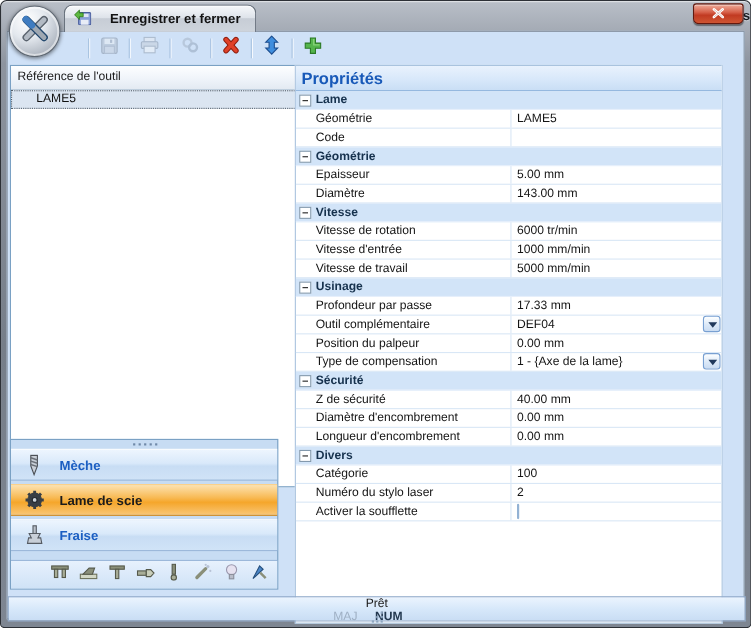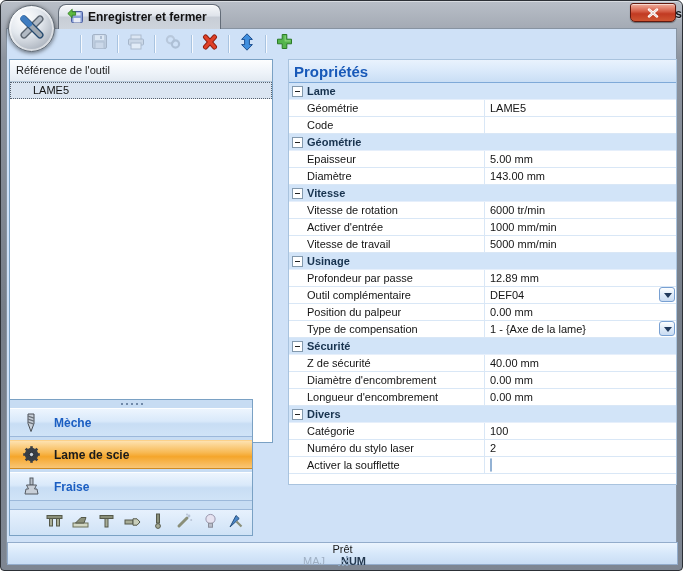--- a/index.html
+++ b/index.html
@@ -13,21 +13,21 @@
   .titlebar { position:absolute; left:0; right:0; top:0; height:27px; text-align:right;
               line-height:26px; font-size:12px; font-weight:bold; color:#16191e;
               text-shadow:0 1px 0 rgba(255,255,255,.35); }
 
   .orb { position:absolute; left:7px; top:4px; width:47px; height:47px; border-radius:50%;
          background:radial-gradient(circle at 35% 28%, #ffffff 0%, #e3e8ee 38%, #b3bac4 72%, #9aa2ad 100%);
          border:1px solid #5e6771; z-index:9; display:flex; align-items:center; justify-content:center;
          box-shadow:inset 0 0 0 2px rgba(255,255,255,.5), 0 1px 4px rgba(0,0,0,.55); cursor:pointer; }
 
   .tab { position:absolute; left:57px; top:3px; height:25px; padding:0 13px 0 8px; z-index:5;
-         display:flex; align-items:center; gap:5px; font-size:12px; font-weight:bold; color:#131313;
+         display:flex; align-items:center; gap:17px; font-size:12px; font-weight:bold; color:#131313;
          background:linear-gradient(180deg,#f7f9fb 0%,#dee3ea 46%,#c7cdd6 50%,#ced4dc 100%);
          border:1px solid #636c78; border-bottom:none; border-radius:8px 8px 0 0;
          box-shadow:inset 0 1px 0 #ffffff; cursor:pointer; }
 
   .closebtn { position:absolute; right:6px; top:2px; width:46px; height:19px; z-index:9;
          border-radius:3px 3px 5px 5px; border:1px solid #63190e; cursor:pointer;
          background:linear-gradient(180deg,#efae9d 0%,#d66049 42%,#c13a22 58%,#cf5532 100%);
          box-shadow:inset 0 1px 0 rgba(255,255,255,.55), 0 1px 1px rgba(0,0,0,.4);
          display:flex; align-items:center; justify-content:center; }
 
@@ -60,21 +60,21 @@
          border-top:1px solid #fdfeff; border-bottom:1px solid #9cb8da; }
   .nav-item.selected { color:#1b1b1b;
          background:linear-gradient(180deg,#fde2b0 0%,#f8ba55 42%,#f5a62b 58%,#f9c675 100%);
          border-top:1px solid #fbd18a; border-bottom:1px solid #cf8a22; }
   .nav-item .nicon { width:20px; display:flex; justify-content:center; }
   .nav-strip { margin-top:auto; height:26px; border-top:1px solid #9cb8da;
          background:linear-gradient(180deg,#e7f1fd 0%,#cfe2f6 100%);
          display:flex; align-items:center; justify-content:flex-end; gap:8px; padding:0 7px; }
   .nav-strip .ico { width:18px; height:18px; display:flex; align-items:center; justify-content:center; cursor:pointer; }
 
-  .grid { position:absolute; left:287px; top:58px; width:389px; height:426px;
+  .grid { position:absolute; left:267px; top:58px; width:389px; height:508px;
           background:#fff; border:1px solid #a9c3de; border-top:none; }
   .grid-header { height:24px; line-height:23px; padding-left:5px; font-size:15px; font-weight:bold; color:#1859b8;
           background:linear-gradient(180deg,#e9f2fd 0%,#d8e8fa 55%,#c9def5 100%);
           border-top:1px solid #a9c3de; border-bottom:1px solid #7ea9d8; }
   .g-row { display:flex; height:17px; font-size:11px; line-height:16px; position:relative; }
   .g-group { background:#d2e4f8; font-weight:bold; color:#17324e; border-bottom:1px solid #e6effb; }
   .g-group .glabel { padding-left:18px; }
   .collapse { position:absolute; left:3px; top:3px; width:11px; height:11px; background:#fff;
           border:1px solid #8399ad; cursor:pointer; }
   .collapse::after { content:''; position:absolute; left:2px; right:2px; top:4px; height:1px; background:#222; }
@@ -328,34 +328,34 @@
         </div>
         <div class="g-row g-group">
           <span class="collapse"></span>
           <span class="glabel">Vitesse</span>
         </div>
         <div class="g-row g-item">
           <span class="g-name">Vitesse de rotation</span>
           <span class="g-val"><span>6000 tr/min</span></span>
         </div>
         <div class="g-row g-item">
-          <span class="g-name">Activer d'entrée</span>
+          <span class="g-name">Vitesse d'entrée</span>
           <span class="g-val"><span>1000 mm/min</span></span>
         </div>
         <div class="g-row g-item">
           <span class="g-name">Vitesse de travail</span>
           <span class="g-val"><span>5000 mm/min</span></span>
         </div>
         <div class="g-row g-group">
           <span class="collapse"></span>
           <span class="glabel">Usinage</span>
         </div>
         <div class="g-row g-item">
           <span class="g-name">Profondeur par passe</span>
-          <span class="g-val"><span>12.89 mm</span></span>
+          <span class="g-val"><span>17.33 mm</span></span>
         </div>
         <div class="g-row g-item">
           <span class="g-name">Outil complémentaire</span>
           <span class="g-val"><span>DEF04</span><span class="dd"></span></span>
         </div>
         <div class="g-row g-item">
           <span class="g-name">Position du palpeur</span>
           <span class="g-val"><span>0.00 mm</span></span>
         </div>
         <div class="g-row g-item">

